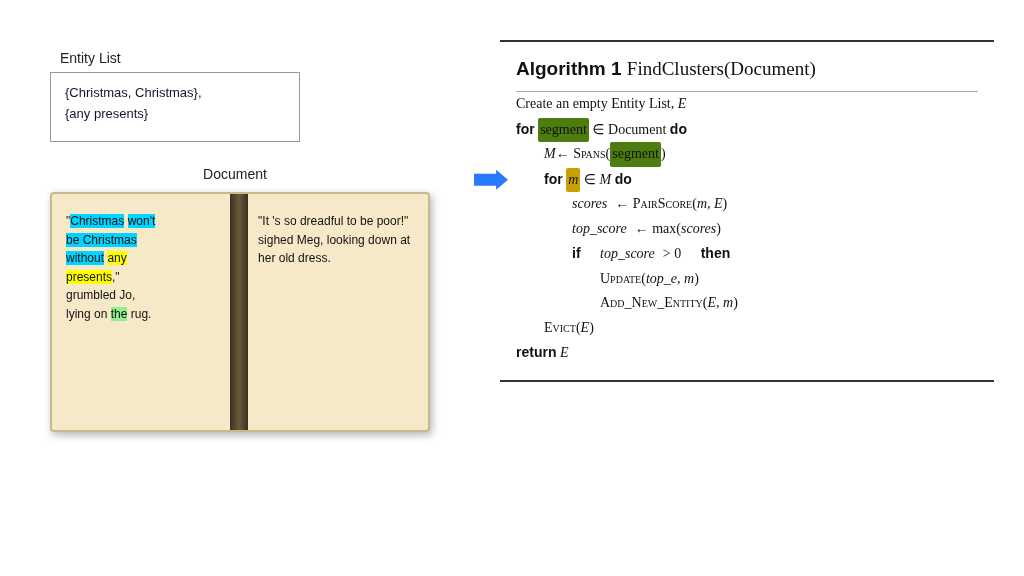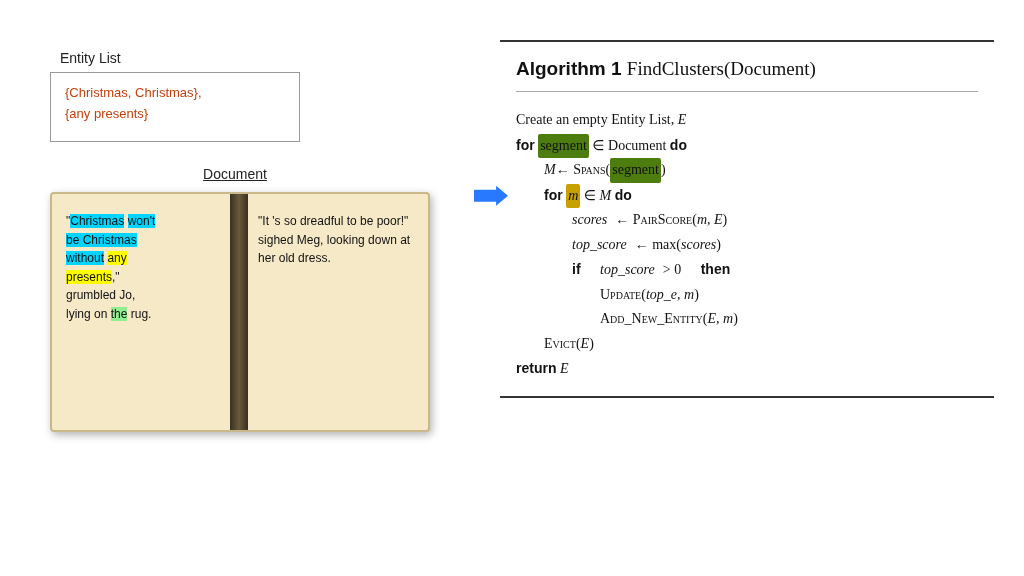--- a/index.html
+++ b/index.html
@@ -38,33 +38,32 @@
       margin-left: 10px;
     }
 
     .entity-list-box {
       border: 1px solid #999;
       padding: 10px 14px;
       width: 250px;
       min-height: 70px;
       font-family: Arial, sans-serif;
       font-size: 13px;
-      color: #c2410c;
+      color: #0f172a;
       line-height: 1.6;
     }
 
     .document-label {
       font-family: Arial, sans-serif;
       font-size: 14px;
       color: #222;
       margin-top: 24px;
       margin-bottom: 10px;
       align-self: center;
       margin-left: -60px;
-      text-decoration: underline;
     }
 
     
     .book-container {
       width: 380px;
       height: 240px;
       background: #f5e9c8;
       border-radius: 4px;
       display: flex;
       position: relative;
@@ -126,21 +125,21 @@
       line-height: 1.75;
       color: #111;
     }
 
     .algo-header {
       font-family: Arial, sans-serif;
       font-size: 19px;
       font-weight: bold;
       border-bottom: 1px solid #aaa;
       padding-bottom: 6px;
-      margin-bottom: 16px;
+      margin-bottom: 0;
     }
 
     .algo-line {
       display: flex;
       align-items: baseline;
       position: relative;
     }
 
     .indent1 { padding-left: 28px; }
     .indent2 { padding-left: 56px; gap: 8px; }

